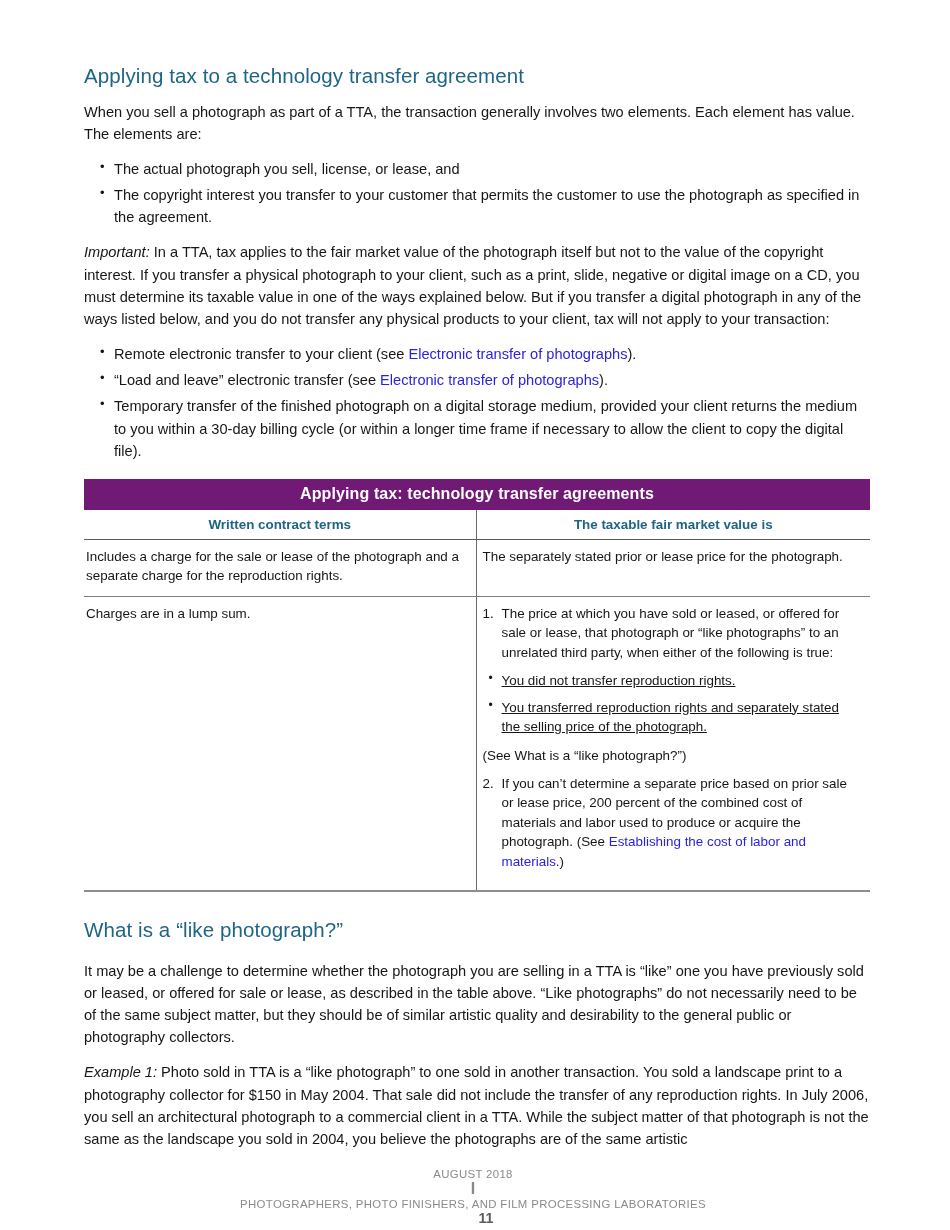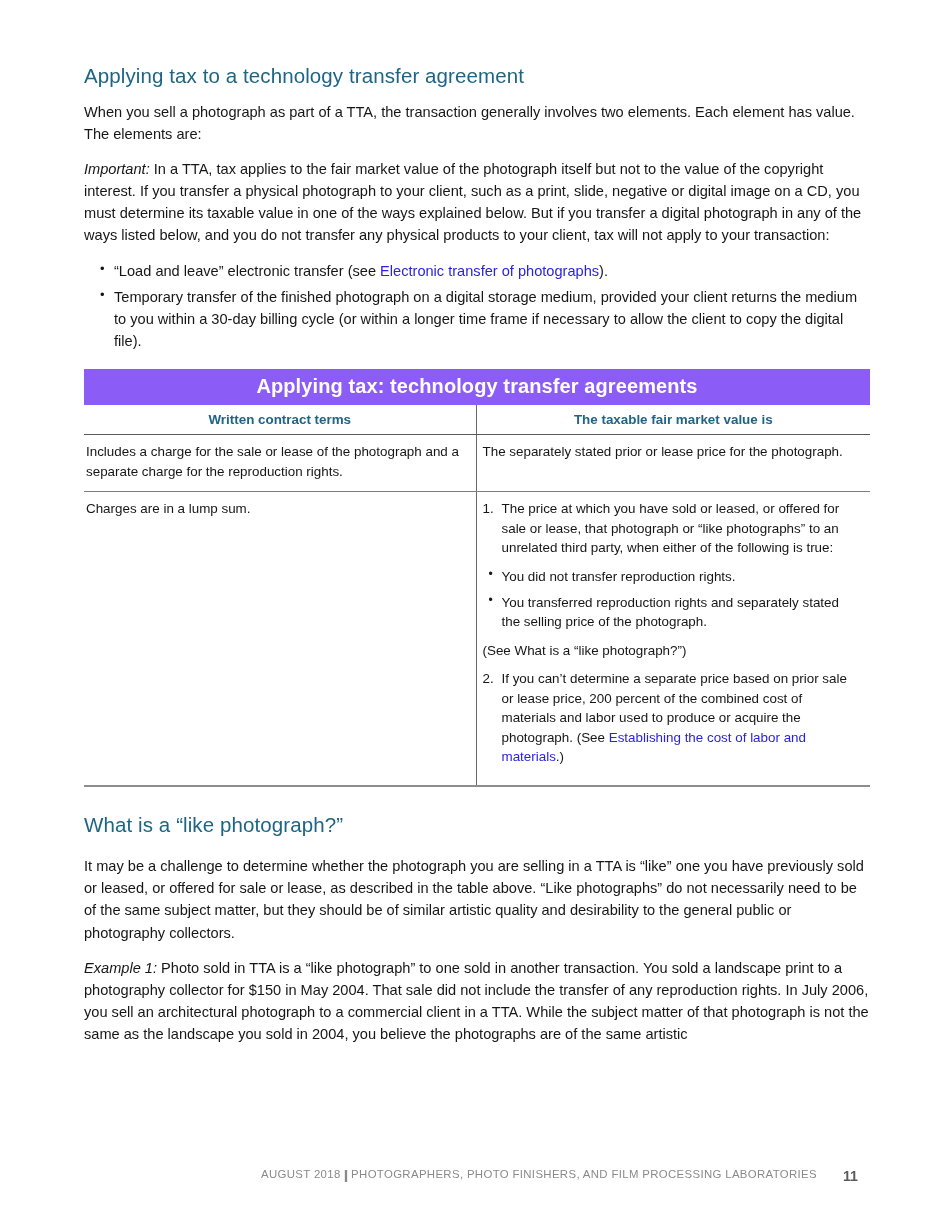--- a/index.html
+++ b/index.html
@@ -85,23 +85,23 @@
   }
 
   
   table.tta-table {
     width: 786px;
     border-collapse: collapse;
     margin-top: 17px;
     table-layout: fixed;
   }
   table.tta-table .title-bar {
-    background: #8b5cf6;
+    background: #701a75;
     color: #ffffff;
-    font-size: 20px;
+    font-size: 16px;
     font-weight: bold;
     text-align: center;
     padding: 6px 4px 7px 4px;
     letter-spacing: 0.1px;
   }
   table.tta-table .colhead {
     color: #1e6585;
     font-size: 13.4px;
     font-weight: bold;
     text-align: center;
@@ -144,20 +144,21 @@
   ol.numlist > li .num {
     position: absolute;
     left: 0;
     top: 0;
   }
 
   ul.sub-bullets {
     list-style: none;
     margin: 0 0 9px 0;
     padding: 0;
+    text-decoration: underline;
   }
   ul.sub-bullets li {
     position: relative;
     padding-left: 19px;
     margin-bottom: 7px;
     font-size: 13.4px;
     line-height: 1.45;
   }
   ul.sub-bullets li:before {
     content: "\2022";
@@ -168,26 +169,27 @@
   }
   p.note-line {
     font-size: 13.4px;
     line-height: 1.45;
     margin: 0 0 9px 0;
   }
 
   
   .footer {
     position: absolute;
-    left: 72px;
+    left: 80px;
     top: 1168px;
     width: 786px;
     display: flex;
-    align-items: flex-start;
+    align-items: center;
     justify-content: flex-end;
+    flex-direction: column;
   }
   .footer-text {
     font-size: 11.4px;
     letter-spacing: 0.35px;
     color: #8a8a8a;
     white-space: nowrap;
   }
   .footer-bar {
     display: inline-block;
     font-weight: bold;
@@ -204,24 +206,29 @@
 </head>
 <body>
 
 <div class="page">
   <div class="content">
 
     <h1 class="section-heading">Applying tax to a technology transfer agreement</h1>
 
     <p class="body-text">When you sell a photograph as part of a TTA, the transaction generally involves two elements. Each element has value. The elements are:</p>
 
+    <ul class="bullets">
+      <li>The actual photograph you sell, license, or lease, and</li>
+      <li>The copyright interest you transfer to your customer that permits the customer to use the photograph as specified in the agreement.</li>
+    </ul>
 
     <p class="body-text"><em class="ital">Important:</em><span> In a TTA, tax applies to the fair market value of the photograph itself but not to the value of the copyright interest. If you transfer a physical photograph to your client, such as a print, slide, negative or digital image on a CD, you must determine its taxable value in one of the ways explained below. But if you transfer a digital photograph in any of the ways listed below, and you do not transfer any physical products to your client, tax will not apply to your transaction:</span></p>
 
     <ul class="bullets">
+      <li><span>Remote electronic transfer to your client (see </span><span class="doclink">Electronic transfer of photographs</span><span>).</span></li>
       <li><span>“Load and leave” electronic transfer (see </span><span class="doclink">Electronic transfer of photographs</span><span>).</span></li>
       <li><span>Temporary transfer of the finished photograph on a digital storage medium, provided your client returns the medium to you within a 30-day billing cycle (or within a longer time frame if necessary to allow the client to copy the digital file).</span></li>
     </ul>
 
 
     <table class="tta-table">
       <colgroup>
         <col style="width:392px">
         <col style="width:394px">
       </colgroup>

